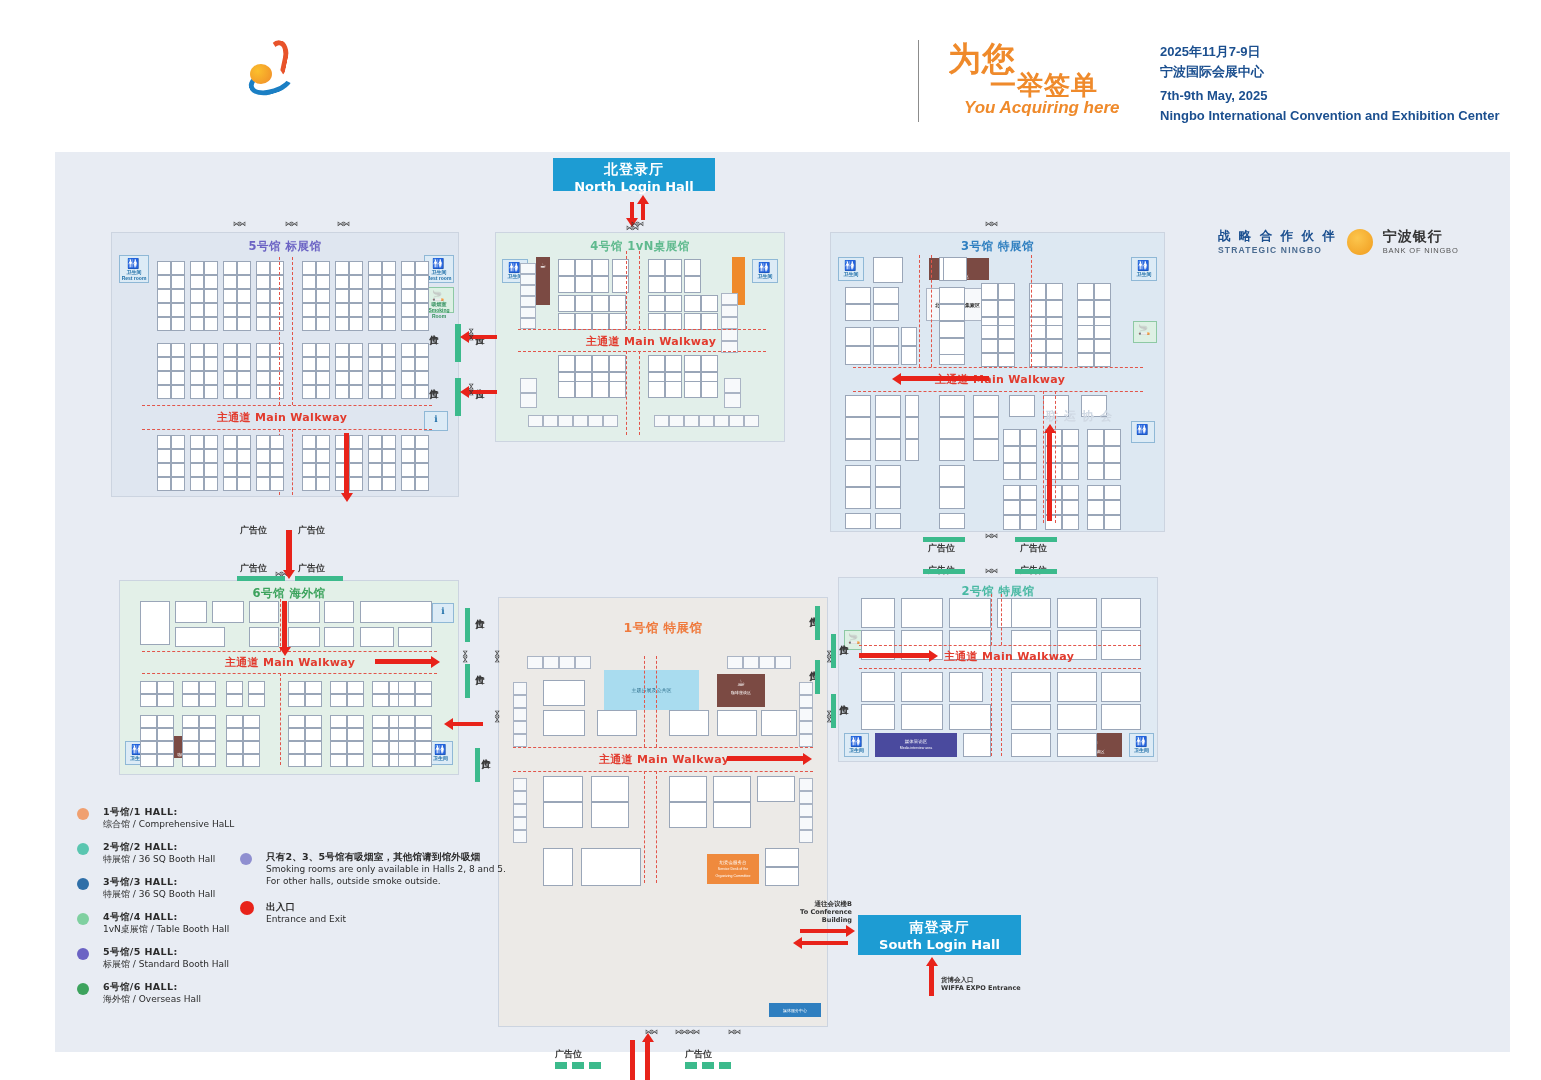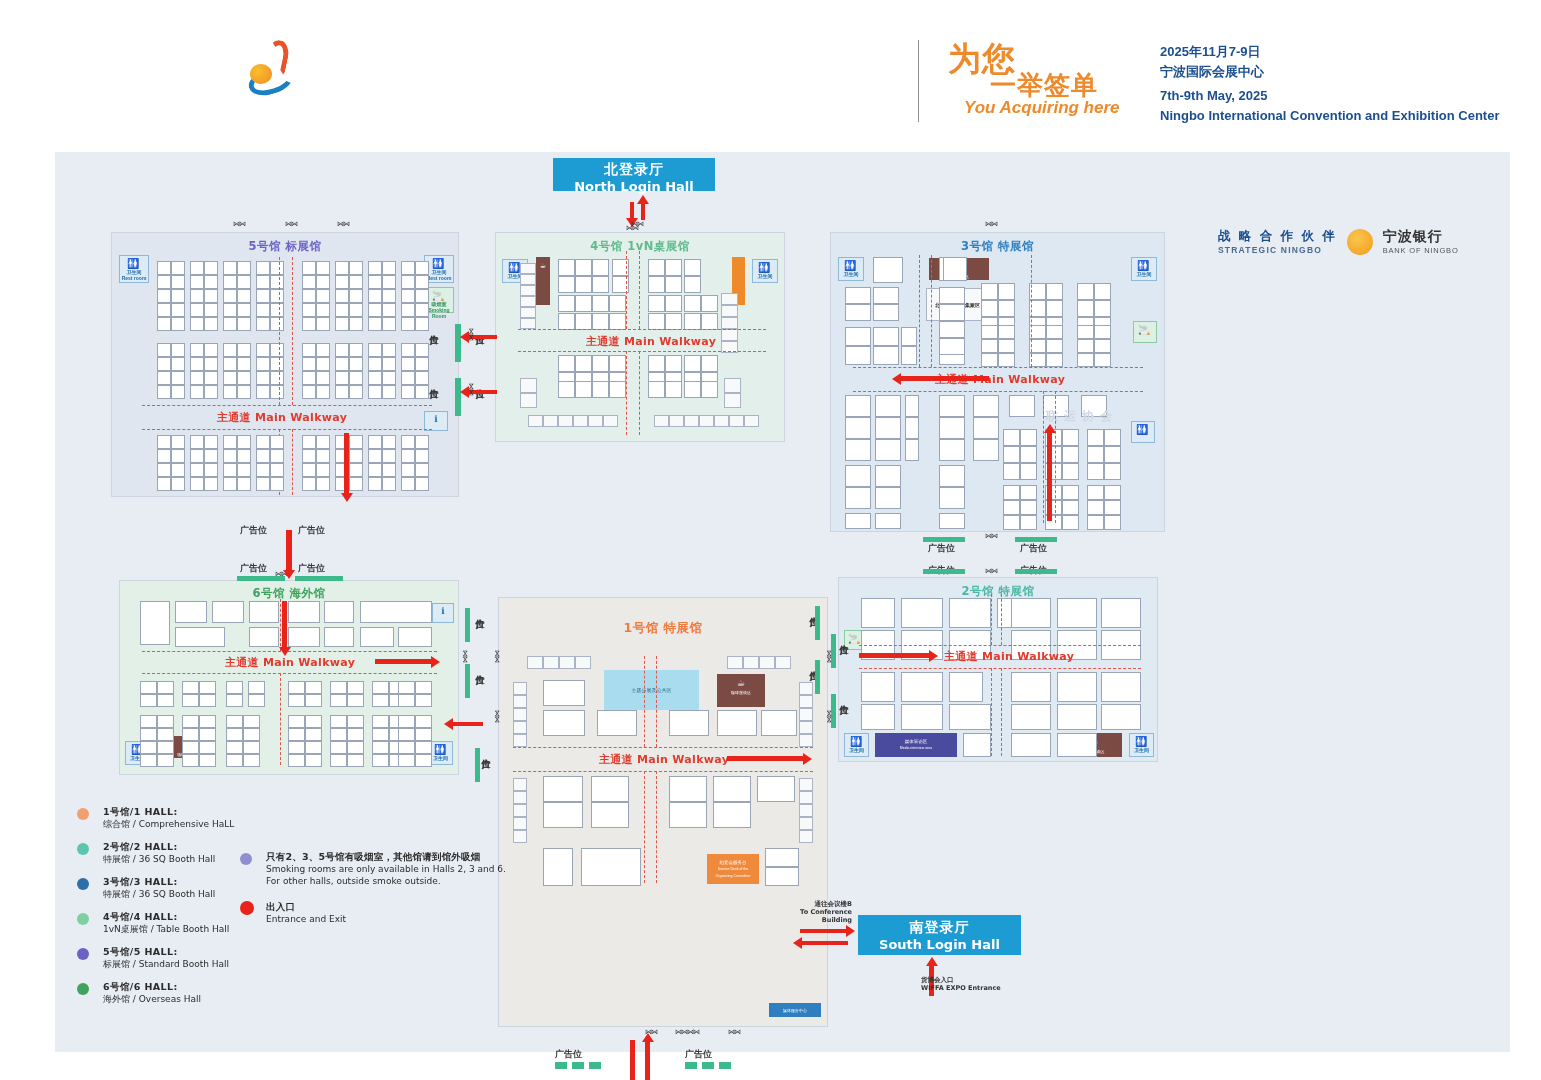--- a/index.html
+++ b/index.html
@@ -1024,21 +1024,21 @@
     <div class="lh-cn">南登录厅</div>
     <div class="lh-en">South Login Hall</div>
   </div>
   <div class="noteblk" style="left:735px; top:748px; text-align:right; width:62px;">
     <div>通往会议楼B</div>
     <div>To Conference Building</div>
   </div>
   <div class="arrow-r" style="left:745px; top:777px; width:48px; height:4px;"></div>
   <div class="arrow-l" style="left:745px; top:789px; width:48px; height:4px;"></div>
   <div class="arrow-u" style="left:874px; top:812px; width:5px; height:32px;"></div>
-  <div class="noteblk" style="left:866px; top:824px;">
+  <div class="noteblk" style="left:886px; top:824px;">
     <div>货博会入口</div>
     <div>WIFFA EXPO Entrance</div>
   </div>
 
   <div class="legend" style="left:22px; top:654px;">
     <div class="leg-item">
       <span class="leg-dot" style="background:#f0a070;"></span>
       <div class="leg-l1">1号馆/1 HALL:</div>
       <div class="leg-l2">综合馆 / Comprehensive HaLL</div>
     </div>
@@ -1066,21 +1066,21 @@
       <span class="leg-dot" style="background:#3da35d;"></span>
       <div class="leg-l1">6号馆/6 HALL:</div>
       <div class="leg-l2">海外馆 / Overseas Hall</div>
     </div>
   </div>
 
   <div class="legend2" style="left:185px; top:699px;">
     <div class="leg-item">
       <span class="leg-dot" style="background:#8f8fd0;"></span>
       <div class="leg-l1">只有2、3、5号馆有吸烟室，其他馆请到馆外吸烟</div>
-      <div class="leg-l2">Smoking rooms are only available in Halls 2, 3 and 6.</div>
+      <div class="leg-l2">Smoking rooms are only available in Halls 2, 8 and 5.</div>
       <div class="leg-l2">For other halls, outside smoke outside.</div>
     </div>
     <div class="leg-item" style="margin-top:14px;">
       <span class="leg-dot" style="background:#e8231a; width:14px; height:14px; top:0;"></span>
       <div class="leg-l1">出入口</div>
       <div class="leg-l2">Entrance and Exit</div>
     </div>
   </div>
 
   <div class="partner" style="left:1163px; top:76px;">

